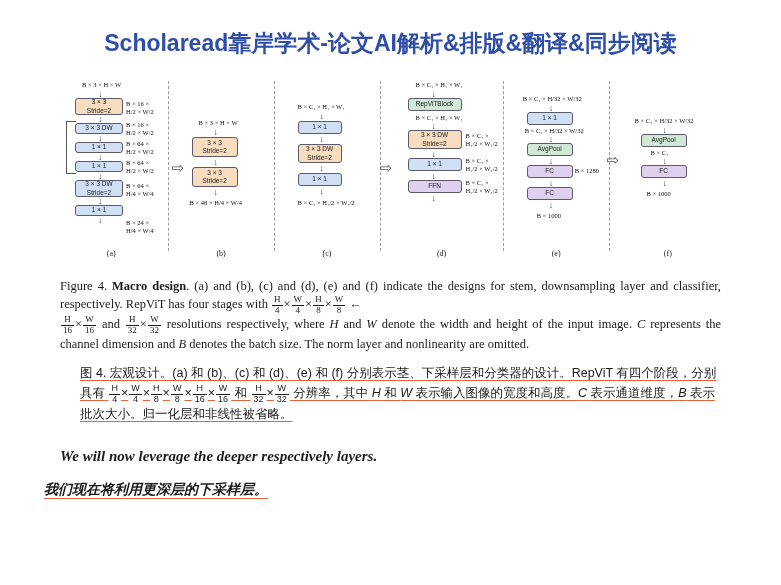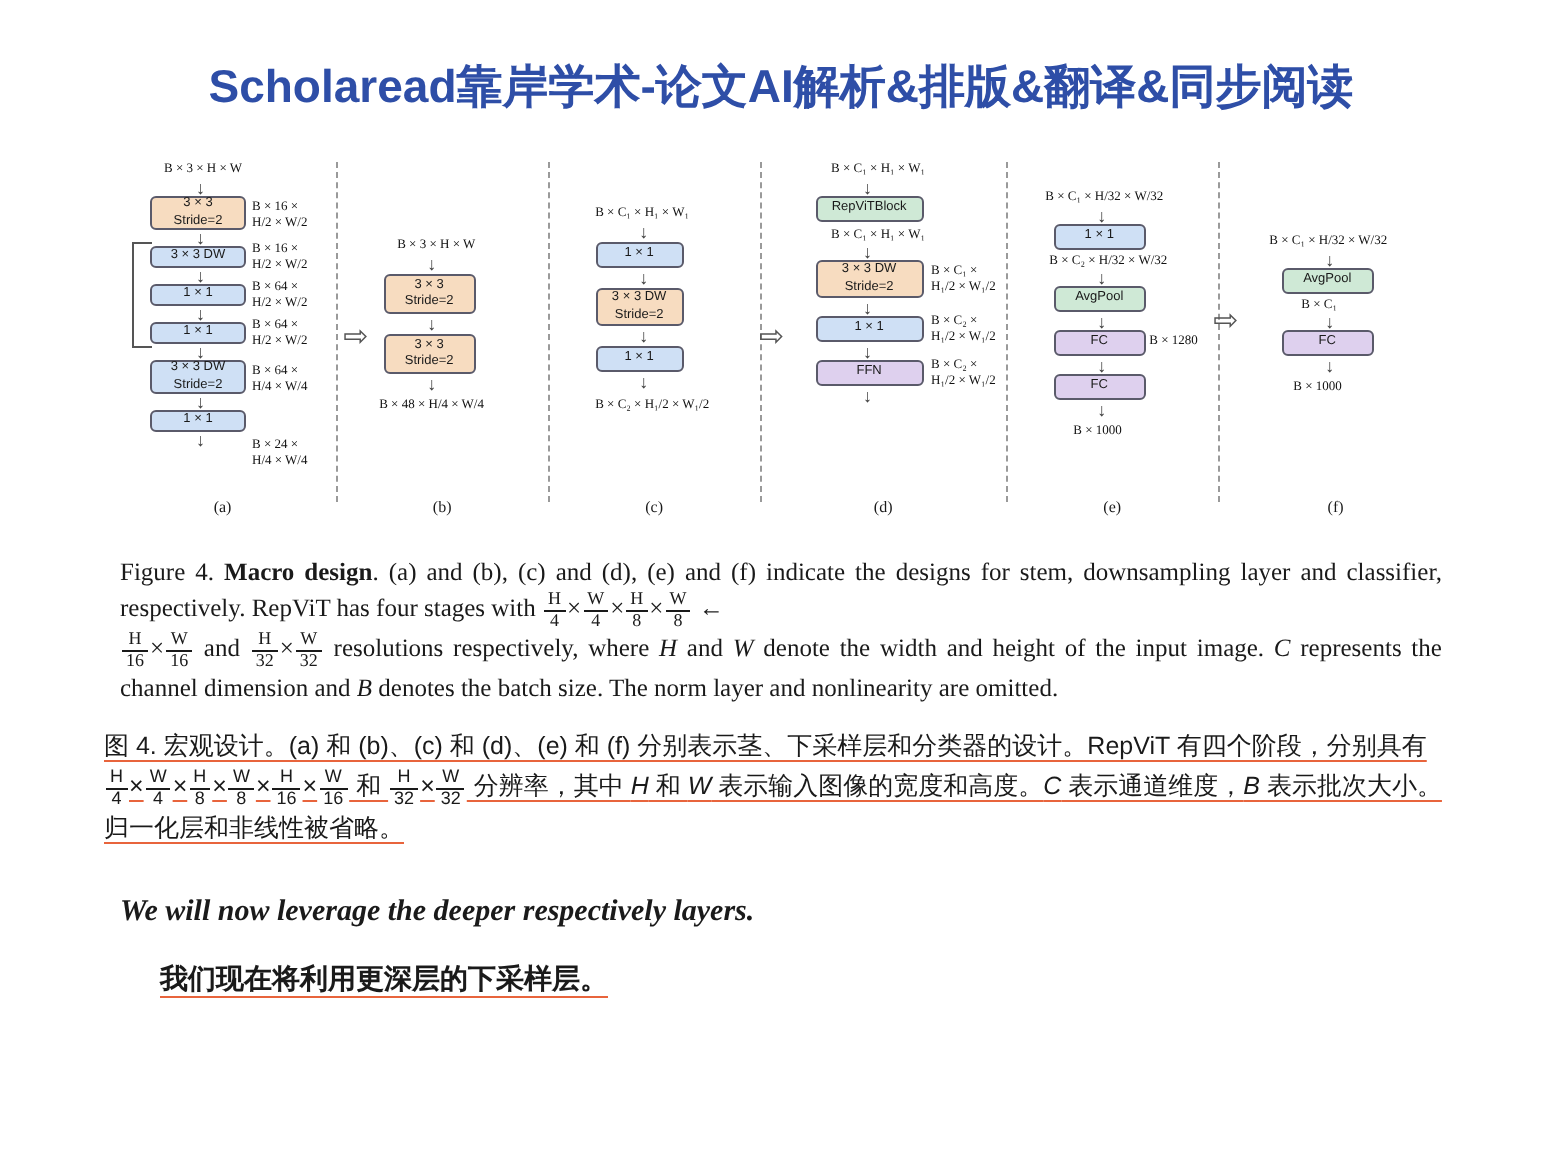--- a/index.html
+++ b/index.html
@@ -99,43 +99,44 @@
     vertical-align:middle;
     text-align:center;
     font-size:9px;
     line-height:1.05;
     margin:0 1px;
   }
   .frac .num{display:block;border-bottom:1px solid #1a1a1a;padding:0 2px;}
   .frac .den{display:block;padding:0 2px;}
   .it{font-style:italic;}
   .cn{
-    margin:10px 60px 0 52px;
+    margin:10px 60px 0 80px;
     font-size:12.5px;
     line-height:1.6;
     font-family:"Liberation Sans", sans-serif;
     text-decoration:underline;
     text-decoration-color:#e8643c;
     text-underline-offset:3px;
   }
   .sent-en{
     margin:24px 60px 0 60px;
     font-family:"Liberation Serif", serif;
     font-style:italic;
     font-weight:bold;
     font-size:15px;
   }
   .sent-cn{
-    margin:16px 60px 0 80px;
+    margin:16px 60px 0 44px;
     font-family:"Liberation Sans", sans-serif;
     font-weight:bold;
     font-size:14px;
     text-decoration:underline;
     text-decoration-color:#e8643c;
     text-underline-offset:4px;
+    font-style:italic;
   }
 </style>
 </head>
 <body>
 
 <div class="title">Scholaread靠岸学术-论文AI解析&amp;排版&amp;翻译&amp;同步阅读</div>
 
 <div class="figure">
   <div class="panels">
 

